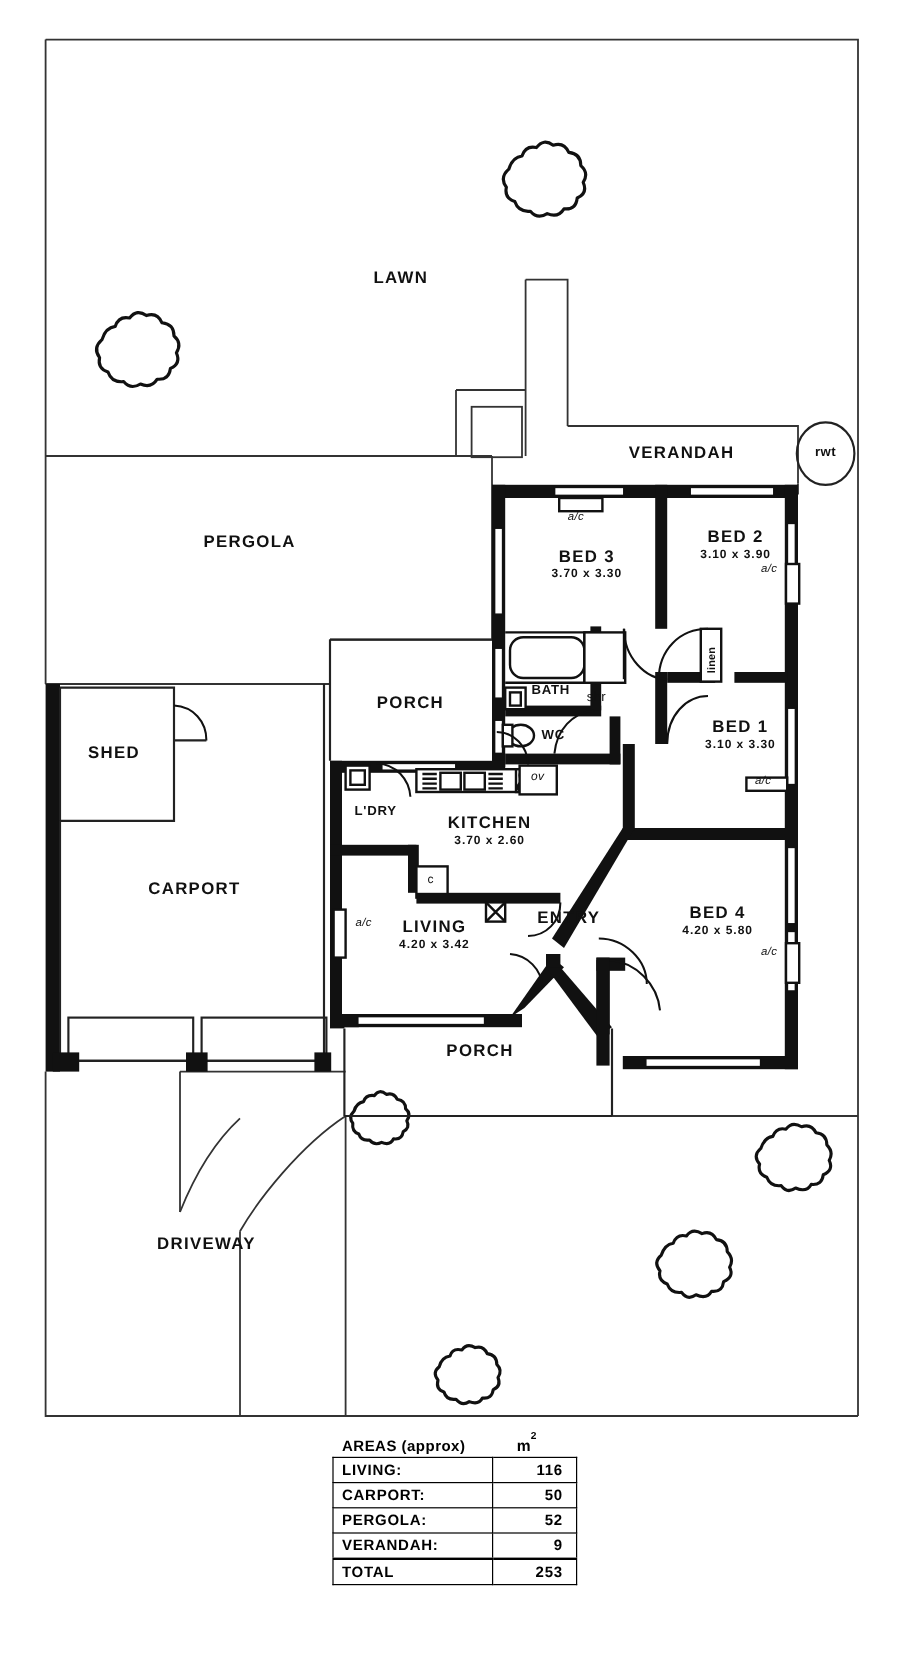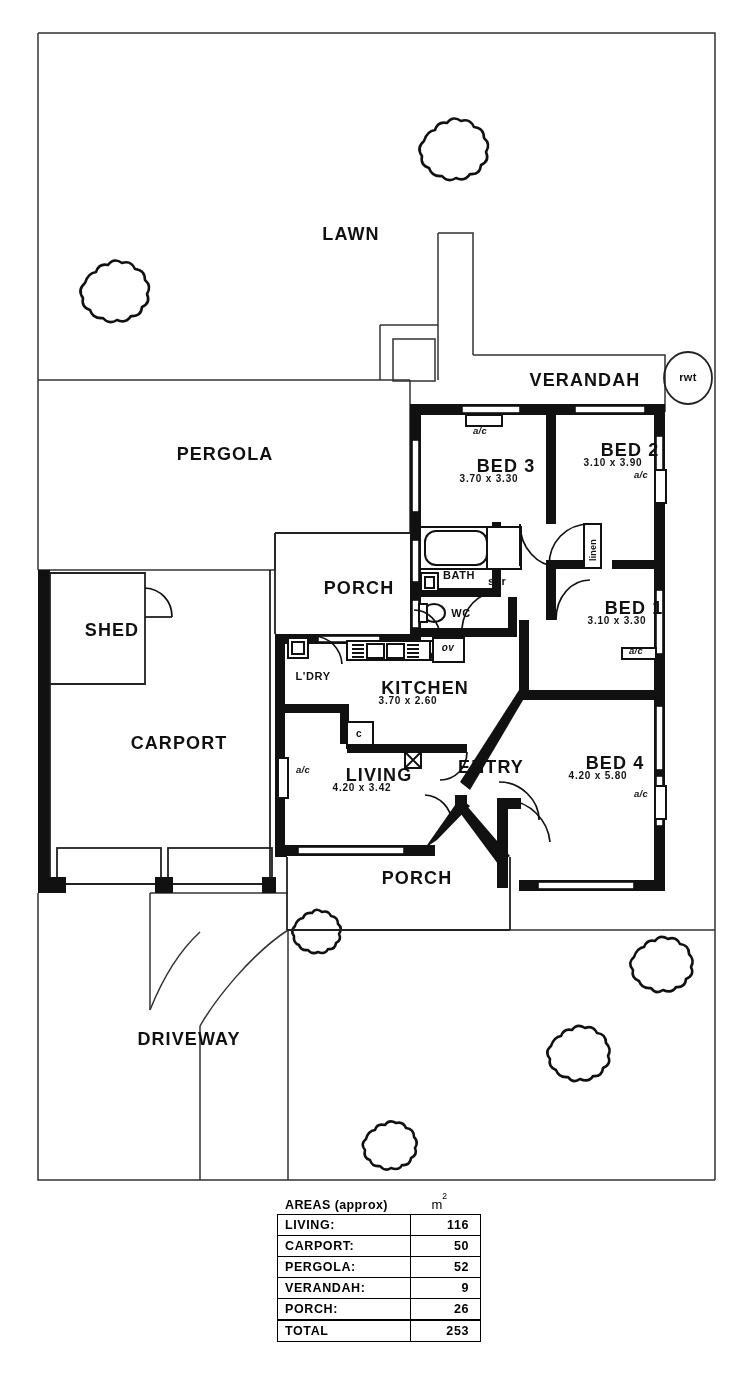--- a/index.html
+++ b/index.html
@@ -16,37 +16,37 @@
     font-family:"Liberation Sans", sans-serif;
     font-weight:700;
     color:#111;
     white-space:pre;
     letter-spacing:0.5px;
     line-height:1.12;
     text-align:center;
     transform:translateX(-50%);
     pointer-events:none;
   }
-  .lbl.room{font-size:18px;letter-spacing:1.1px;margin-left:17px;}
+  .lbl.room{font-size:14px;letter-spacing:1.1px;}
   .lbl.small{font-size:11px;letter-spacing:0.6px;}
-  .lbl.tiny{font-size:9.5px;letter-spacing:0.3px;font-style:italic;font-weight:700;}
+  .lbl.tiny{font-size:9.5px;letter-spacing:0.3px;font-style:italic;font-weight:400;}
   .lbl.tinyv{font-size:9px;letter-spacing:0.2px;font-weight:700;}
   .lbl.dim{font-size:10px;letter-spacing:0.8px;font-weight:700;}
   .lbl.rwt{font-size:11px;letter-spacing:0.4px;font-weight:700;}
 
   
   #areas{
     position:absolute;left:277px;top:1190px;width:196px;
   }
   #areas .hdr{
     display:flex;align-items:flex-end;
     height:22px;padding:0 0 2px 8px;
   }
   #areas .hdr .t1{font-size:12.5px;font-weight:700;letter-spacing:.4px;text-align:right;}
-  #areas .hdr .t2{margin-left:auto;margin-right:26px;font-size:13px;font-weight:400;position:relative;}
+  #areas .hdr .t2{margin-left:auto;margin-right:26px;font-size:13px;font-weight:700;position:relative;}
   #areas .hdr .t2 sup{font-size:8.5px;position:relative;top:-5px;left:0px;}
   #areas table{border-collapse:collapse;width:204px;background:#fff;}
   #areas td{
     border:1.6px solid #000;
     font-size:12.5px;font-weight:700;letter-spacing:.6px;
     height:20px;padding:0 7px;
   }
   #areas td.k{width:133px;text-align:left;}
   #areas td.v{width:63px;text-align:right;padding-right:11px;}
   #areas tr.total td{border-top:2.4px solid #000;}
@@ -370,24 +370,20 @@
             <td class="v">50</td>
           </tr>
         <tr>
             <td class="k">PERGOLA:</td>
             <td class="v">52</td>
           </tr>
         <tr>
             <td class="k">VERANDAH:</td>
             <td class="v">9</td>
           </tr>
-        <tr>
-            <td class="k">PORCH:</td>
-            <td class="v">26</td>
-          </tr>
         <tr class="total">
             <td class="k">TOTAL</td>
             <td class="v">253</td>
           </tr>
       </tbody>
     </table>
   </div>
 
 </div>
 

